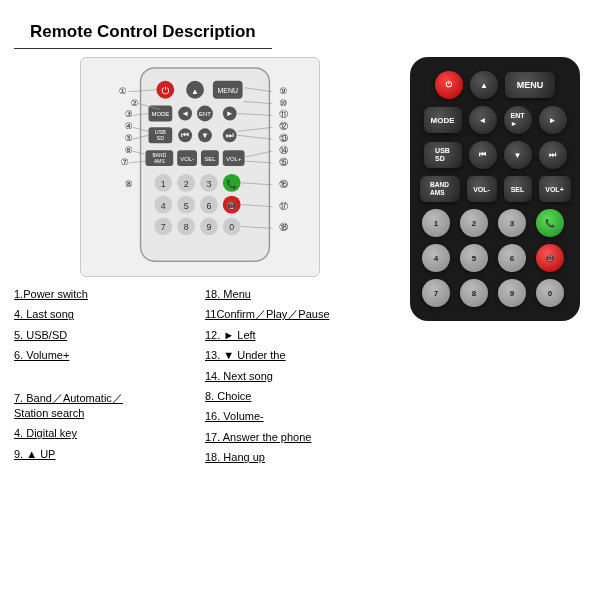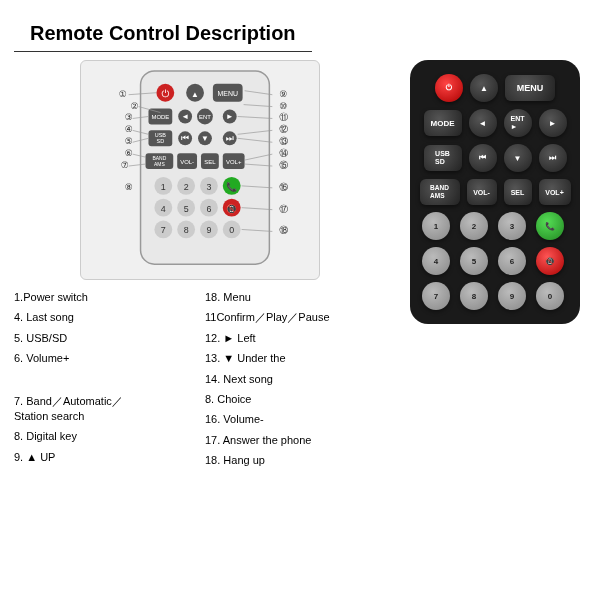--- a/index.html
+++ b/index.html
@@ -7,21 +7,21 @@
       width: 600px;
       height: 600px;
       background: #fff;
       font-family: Arial, sans-serif;
       font-size: 12px;
       overflow: hidden;
       position: relative;
     }
 
     .page-title {
-      font-size: 20px;
+      font-size: 17px;
       font-weight: bold;
       padding: 12px 16px 6px;
       border-bottom: 1px solid #333;
       display: inline-block;
       margin: 10px 0 8px 14px;
     }
 
     .main-container {
       display: flex;
       padding: 0 10px;
@@ -50,20 +50,21 @@
     }
 
     
     .descriptions {
       display: flex;
       gap: 10px;
       padding: 0 4px;
     }
     .desc-col {
       flex: 1;
+      text-decoration: underline;
     }
     .desc-item {
       margin-bottom: 5px;
       line-height: 1.4;
       font-size: 11px;
     }
 
     
     .right-side {
       width: 190px;
@@ -284,21 +285,21 @@
     </div>
 
     <div class="descriptions">
       <div class="desc-col">
         <div class="desc-item">1.Power switch</div>
         <div class="desc-item">4. Last song</div>
         <div class="desc-item">5. USB/SD</div>
         <div class="desc-item">6. Volume+</div>
         <div class="desc-item" style="white-space:pre-line;margin-top:27px;">7. Band／Automatic／
    Station search</div>
-        <div class="desc-item">8. Digital key</div>
+        <div class="desc-item">4. Digital key</div>
         <div class="desc-item">9. ▲ UP</div>
       </div>
       <div class="desc-col">
         <div class="desc-item">18. Menu</div>
         <div class="desc-item">11Confirm／Play／Pause</div>
         <div class="desc-item">12. ► Left</div>
         <div class="desc-item">13. ▼ Under the</div>
         <div class="desc-item">14. Next song</div>
         <div class="desc-item">8. Choice</div>
         <div class="desc-item">16. Volume-</div>

